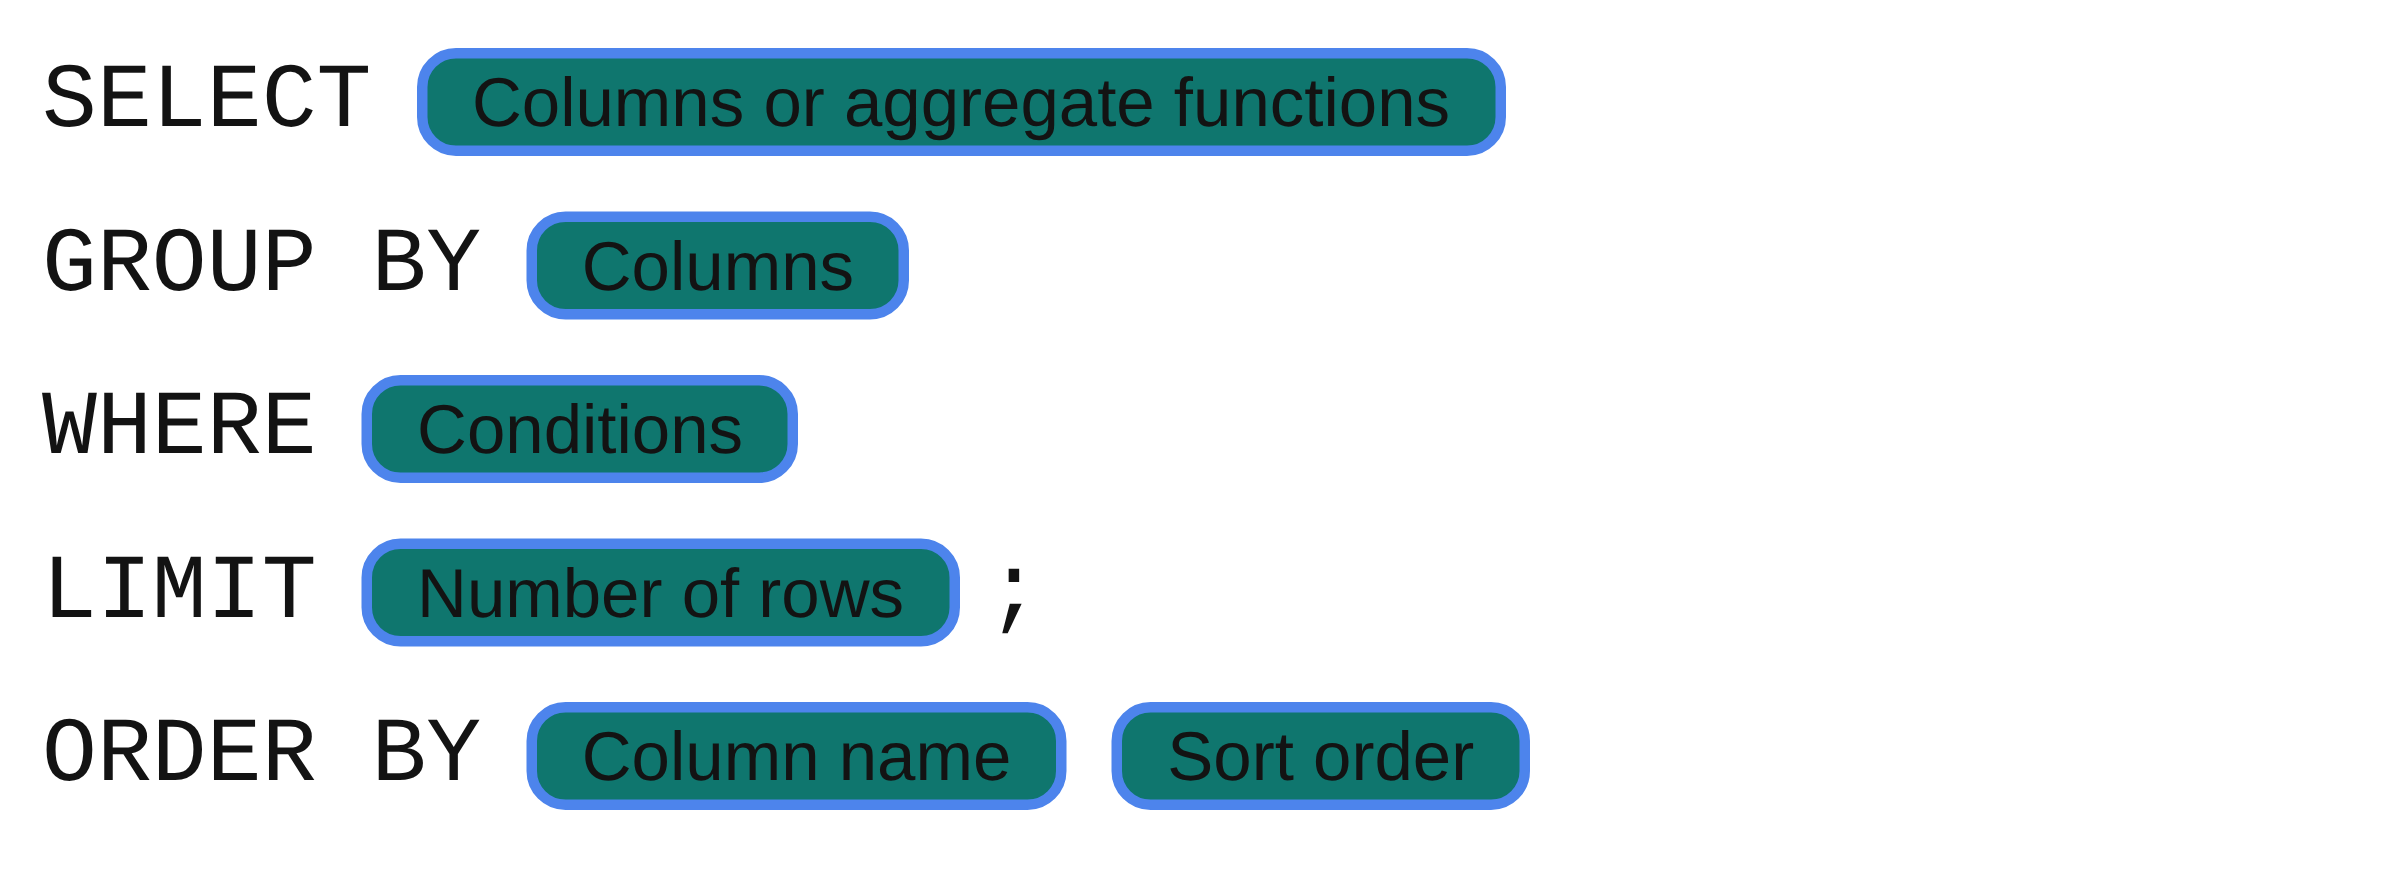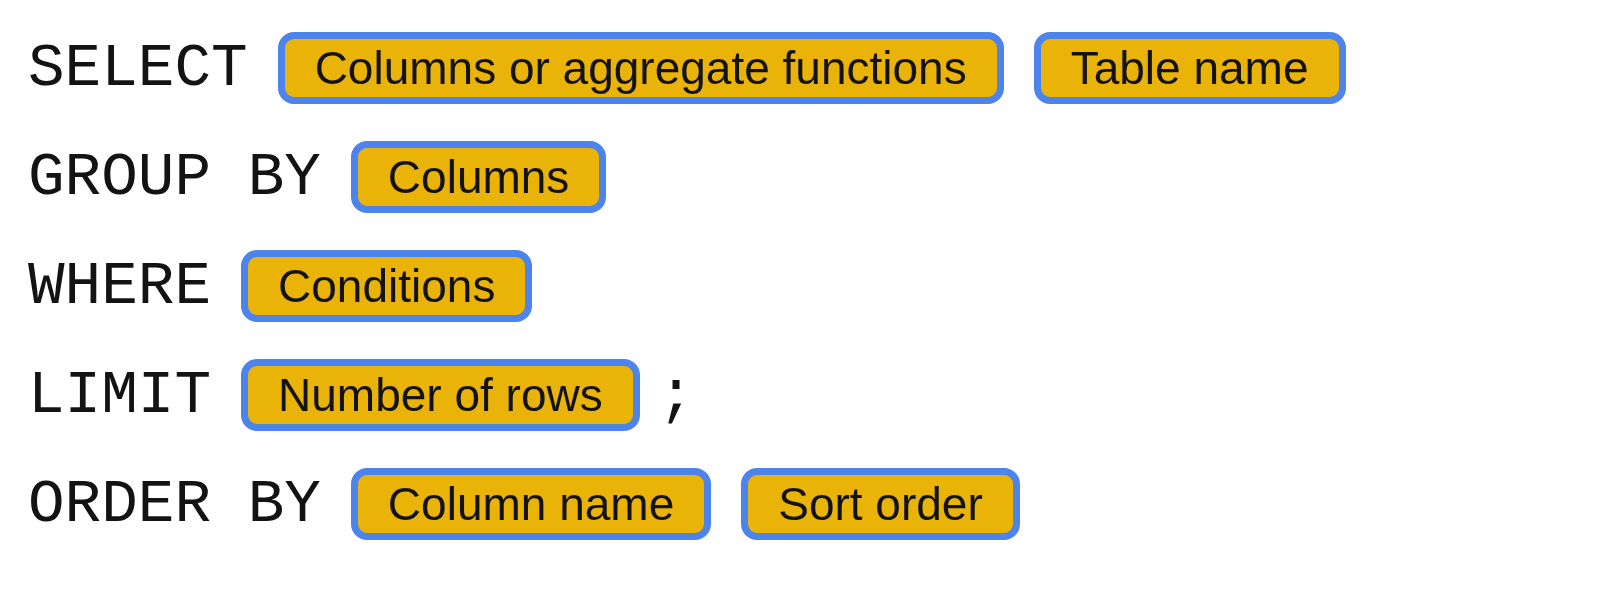--- a/index.html
+++ b/index.html
@@ -35,22 +35,22 @@
     line-height: 1;
   }
   .pill {
     box-sizing: border-box;
     height: 72px;
     display: inline-flex;
     align-items: center;
     justify-content: center;
     padding: 0 30px;
     border: 7px solid #4d84ec;
-    border-radius: 16px;
-    background: #eab308;
+    border-radius: 26px;
+    background: #0f766e;
     font-family: "Liberation Sans", sans-serif;
     font-size: 46px;
     font-weight: 500;
     color: #131313;
     white-space: nowrap;
   }
   .punct {
     font-family: "Liberation Mono", monospace;
     font-size: 61px;
     color: #131313;
@@ -59,21 +59,20 @@
   }
 </style>
 </head>
 <body>
 
 <div class="diagram">
 
   <div class="row">
     <span class="kw">SELECT</span>
     <span class="pill">Columns or aggregate functions</span>
-    <span class="pill">Table name</span>
   </div>
 
   <div class="row">
     <span class="kw">GROUP BY</span>
     <span class="pill">Columns</span>
   </div>
 
   <div class="row">
     <span class="kw">WHERE</span>
     <span class="pill">Conditions</span>

